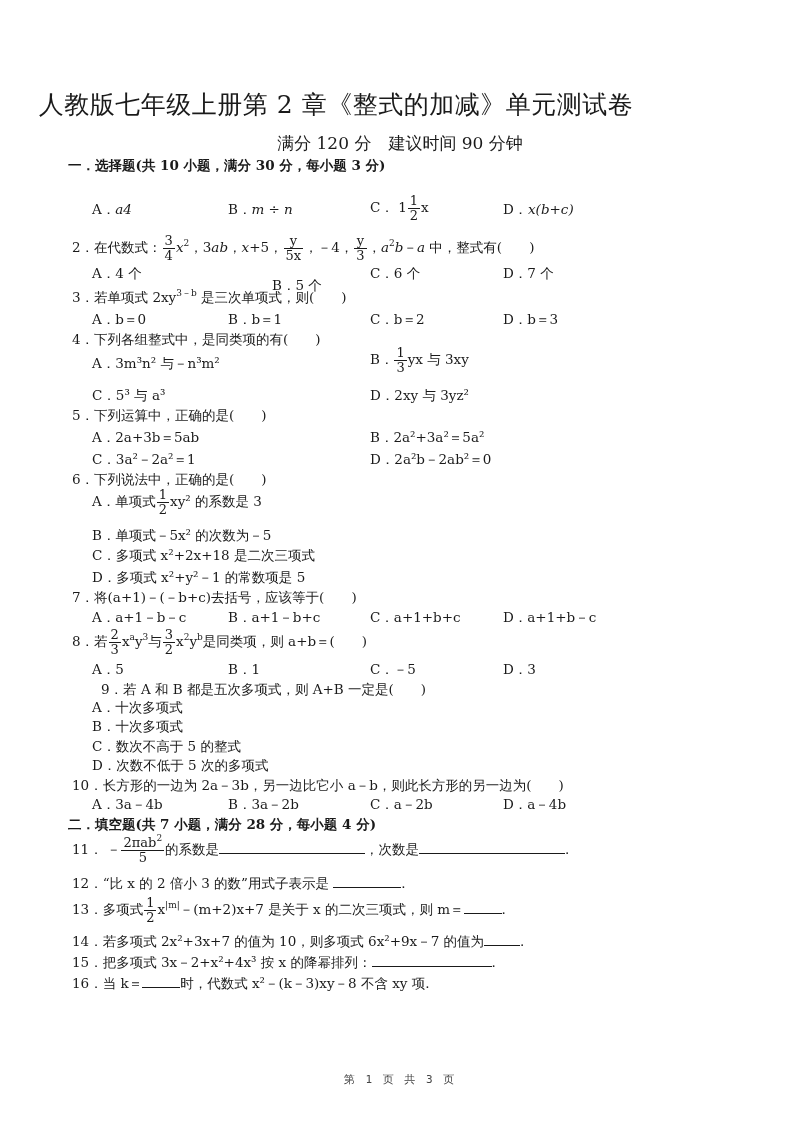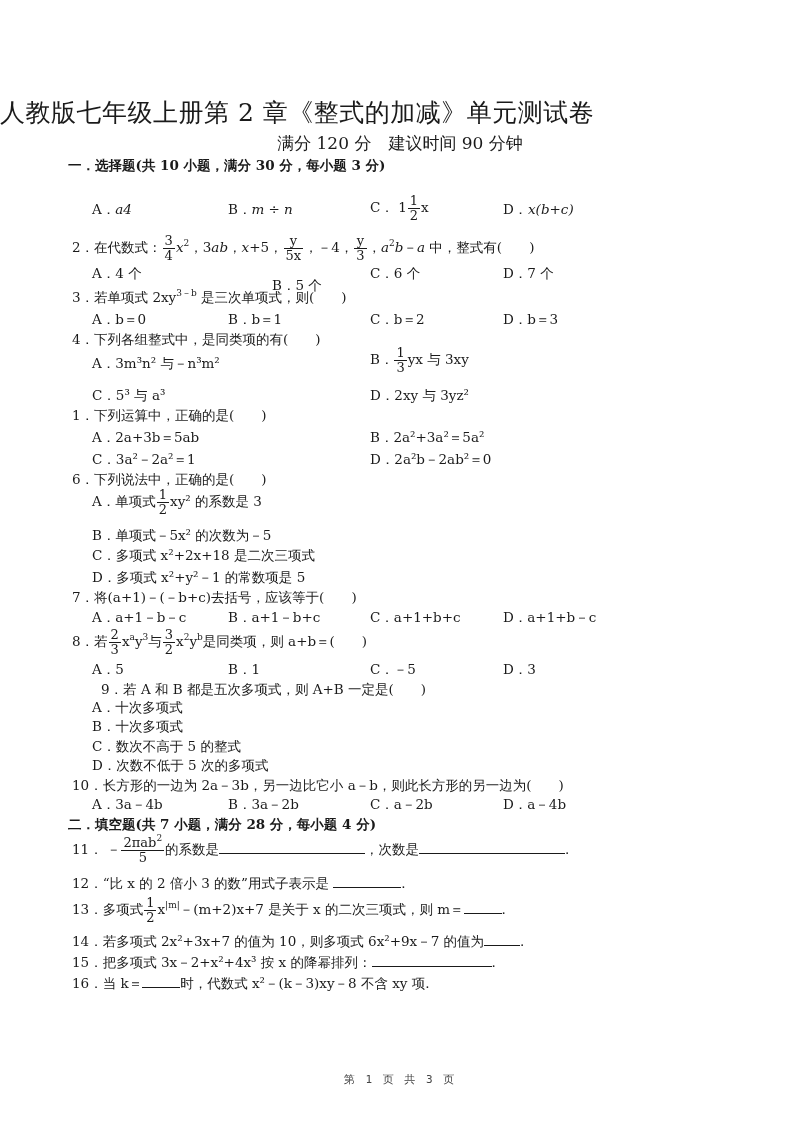--- a/index.html
+++ b/index.html
@@ -1,19 +1,19 @@
 <!DOCTYPE html>
 <html><head>
 <meta charset="utf-8">
 <style>
   html, body { margin: 0; padding: 0; background: #ffffff; }
   body { width: 800px; height: 1132px; position: relative; overflow: hidden;
          font-family: "DejaVu Serif", "Liberation Serif", serif; color: #1a1a1a; }
   .page { position: absolute; left: 0; top: 0; width: 800px; height: 1132px; }
-  .title { position: absolute; top: 96px; left: 0; width: 672px; 
+  .title { position: absolute; top: 88px; left: 0; width: 672px; text-align: center;
            font-size: 25px; letter-spacing: 0.5px; }
   .subtitle { position: absolute; top: 132px; left: 0; width: 800px; text-align: center; font-size: 17px; }
   .line { position: absolute; left: 72px; font-size: 13.5px; white-space: nowrap; line-height: 18px; }
   .sec { font-weight: bold; }
   .opt { position: absolute; font-size: 13.5px; white-space: nowrap; line-height: 18px; }
   i { font-style: italic; }
   sup { font-size: 9px; vertical-align: 6px; line-height: 0; }
   .frac { display: inline-block; vertical-align: middle; text-align: center; font-size: 13px; line-height: 14px; margin: 0 1px; }
   .frac .n { display: block; border-bottom: 1px solid #1a1a1a; padding: 0 2px; }
   .frac .d { display: block; padding: 0 2px; }
@@ -50,21 +50,21 @@
   <div class="opt" style="top:310px;left:228px;">B．b＝1</div>
   <div class="opt" style="top:310px;left:370px;">C．b＝2</div>
   <div class="opt" style="top:310px;left:503px;">D．b＝3</div>
 
   <div class="line" style="top:330px;">4．下列各组整式中，是同类项的有(　　)</div>
   <div class="opt" style="top:354px;left:92px;">A．3m³n² 与－n³m²</div>
   <div class="opt" style="top:346px;left:370px;">B．<span class="frac"><span class="n">1</span><span class="d">3</span></span><span>yx 与 3xy</span></div>
   <div class="opt" style="top:386px;left:92px;">C．5³ 与 a³</div>
   <div class="opt" style="top:386px;left:370px;">D．2xy 与 3yz²</div>
 
-  <div class="line" style="top:406px;">1．下列运算中，正确的是(　　)</div>
+  <div class="line" style="top:406px;">5．下列运算中，正确的是(　　)</div>
   <div class="opt" style="top:428px;left:92px;">A．2a+3b＝5ab</div>
   <div class="opt" style="top:428px;left:370px;">B．2a²+3a²＝5a²</div>
   <div class="opt" style="top:450px;left:92px;">C．3a²－2a²＝1</div>
   <div class="opt" style="top:450px;left:370px;">D．2a²b－2ab²＝0</div>
 
   <div class="line" style="top:470px;">6．下列说法中，正确的是(　　)</div>
   <div class="opt" style="top:488px;left:92px;"><span>A．单项式</span><span class="frac"><span class="n">1</span><span class="d">2</span></span><span>xy² 的系数是 3</span></div>
   <div class="opt" style="top:526px;left:92px;">B．单项式－5x² 的次数为－5</div>
   <div class="opt" style="top:546px;left:92px;">C．多项式 x²+2x+18 是二次三项式</div>
   <div class="opt" style="top:568px;left:92px;">D．多项式 x²+y²－1 的常数项是 5</div>

